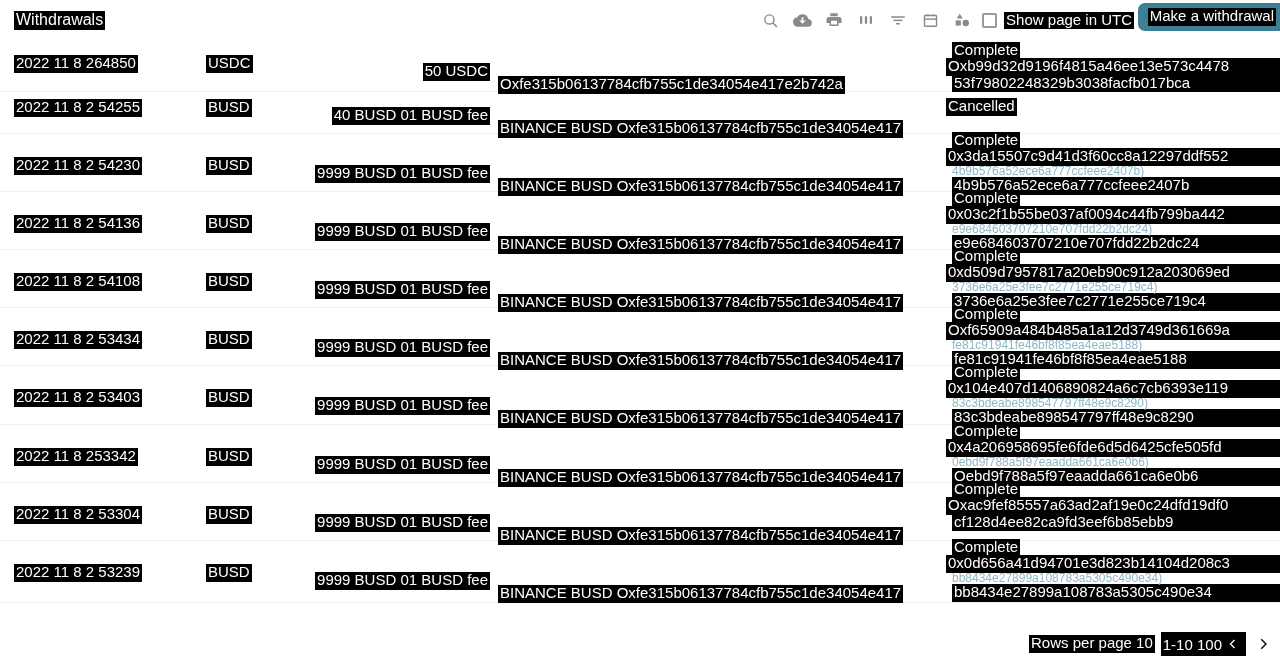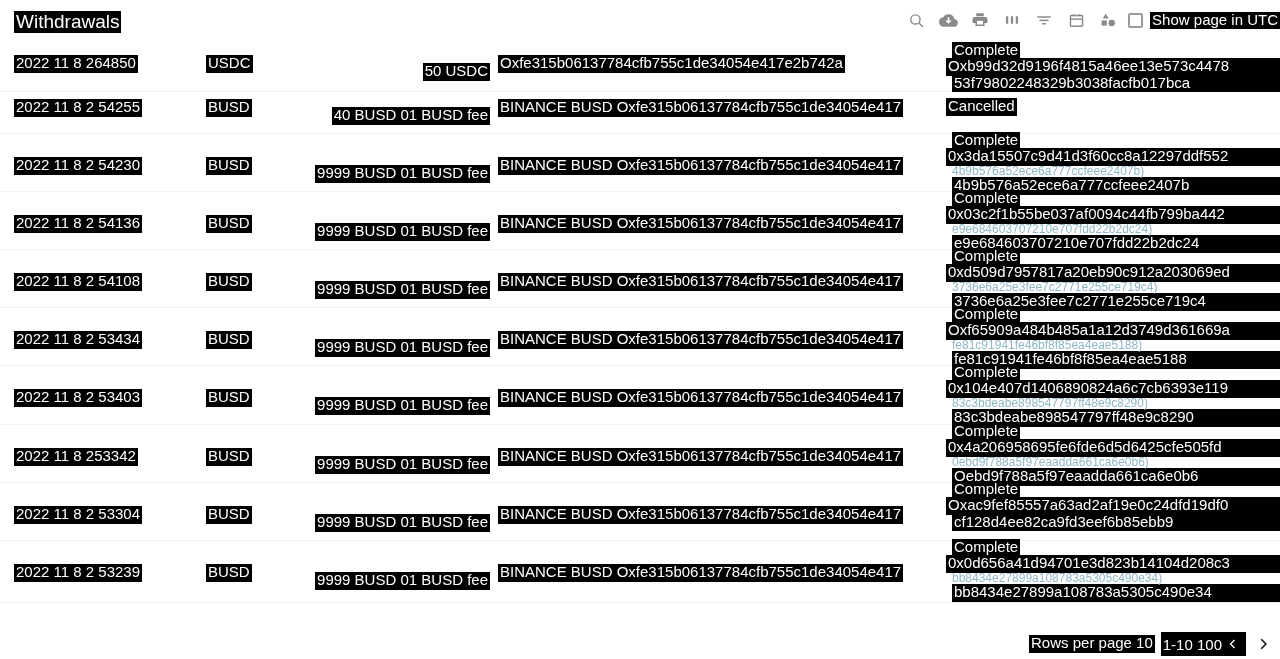--- a/index.html
+++ b/index.html
@@ -28,21 +28,21 @@
 
   
   .toolbar {
     position: absolute;
     top: 0; left: 0; right: 0;
     height: 40px;
   }
   .title {
     position: absolute;
     left: 14px; top: 11px;
-    font-size: 19px;
+    font-size: 16px;
   }
   .tools {
     position: absolute;
     right: 0; top: 0;
     height: 40px;
     display: flex;
     align-items: center;
     gap: 0px;
   }
   .icon-btn {
@@ -104,21 +104,21 @@
     position: relative;
     border-bottom: 1px solid #f0f0f0;
   }
   .row .cell {
     position: absolute;
     font-size: 15px;
   }
   .cell.time   { left: 14px; }
   .cell.coin   { left: 206px; }
   .cell.amount { right: 790px; text-align: right; margin-top: 8px; }
-  .cell.dest   { left: 498px; white-space: nowrap; }
+  .cell.dest   { left: 498px; white-space: nowrap; margin-top: 21px; }
   .cell.status { left: 952px; width: 400px; }
 
   .status-state { display: block; }
   .status-hash {
     display: block;
     white-space: nowrap;
     margin-top: -2px;
   }
   .status-link {
     display: block;
@@ -215,20 +215,25 @@
             <circle cx="17" cy="16" r="4.3"></circle>
         </svg>
       </div>
 
       <div class="chk-box"></div>
 
       <div class="utc-label">
         <span class="hl">Show page in UTC</span>
       </div>
 
+      <div style="position:relative;width:146px;height:40px;">
+        <button class="withdraw-btn">
+          <span class="hl">Make a withdrawal</span>
+        </button>
+      </div>
 
     </div>
   </div>
 
   <div class="tbl">
 
 
     <div id="rows-container">
         <div class="row" style="height: 48px;">
           <div class="cell time" style="top: 10px;"><span class="hl">2022 11 8 264850</span></div>

